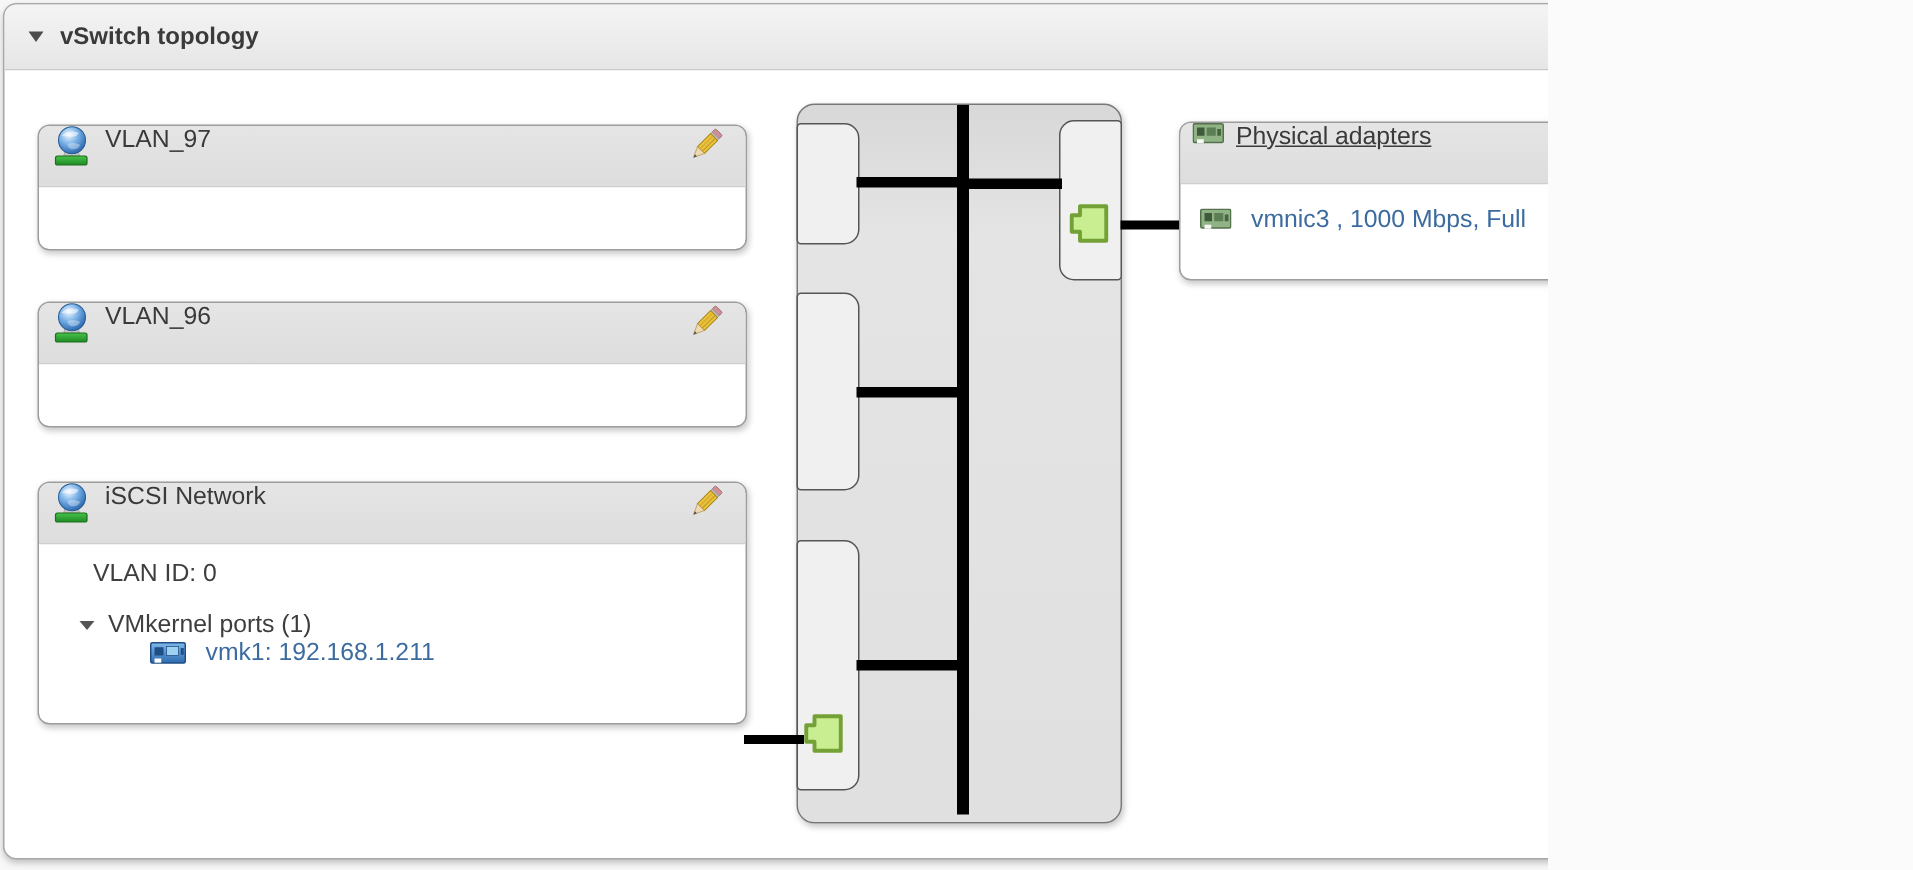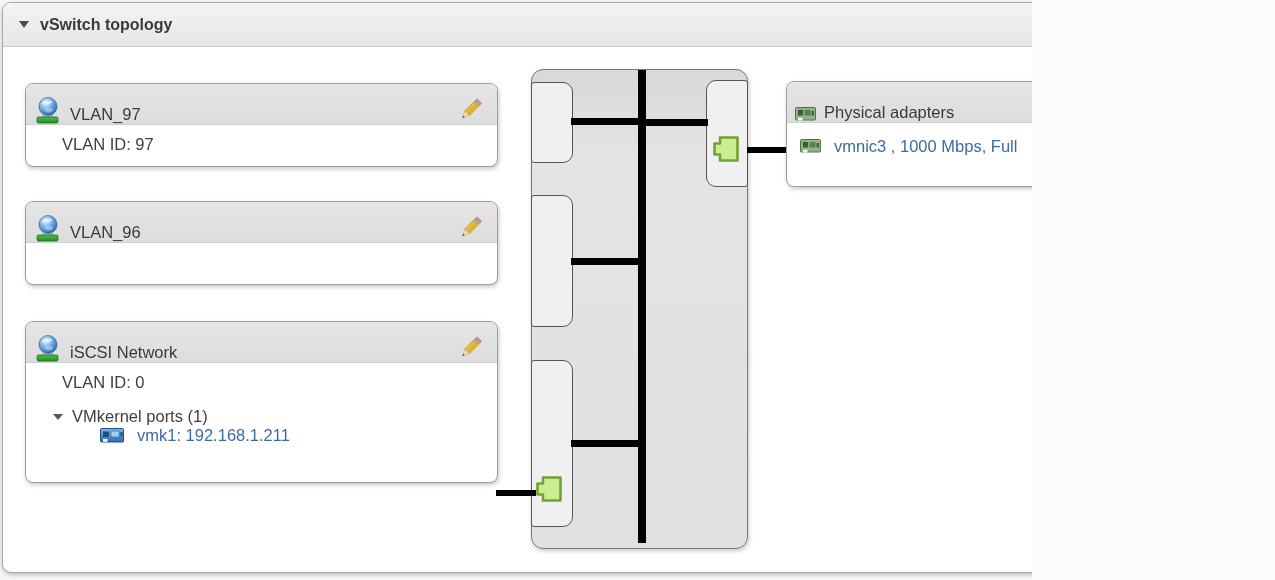--- a/index.html
+++ b/index.html
@@ -11,21 +11,21 @@
          display:flex;align-items:center;padding-left:16px;cursor:pointer;}
   .tri{width:0;height:0;border-left:5px solid transparent;border-right:5px solid transparent;
        border-top:7px solid #4c4c4c;}
   .panel-title{margin-left:11px;font-size:16px;font-weight:bold;color:#3a3a3a;}
 
   
   .box{position:absolute;background:#ffffff;border:1px solid #9d9d9d;border-radius:8px;
        box-shadow:1px 2px 4px rgba(0,0,0,.22);}
   .box-header{height:40px;background:linear-gradient(180deg,#e5e5e5,#dddddd);
        border-bottom:1px solid #cfcfcf;border-radius:7px 7px 0 0;
-       display:flex;align-items:flex-end;padding:0 13px 0 10px;}
+       display:flex;align-items:flex-start;padding:0 13px 0 10px;}
   .box-title{margin-left:10px;font-size:16.5px;color:#3a3a3a;white-space:nowrap;}
   .spacer{flex:1;}
   .pencil{cursor:pointer;}
   .pg-line{font-size:16.5px;color:#3e3e3e;padding-left:36px;margin-top:10px;}
   .vmk-row{display:flex;align-items:center;margin-top:15px;padding-left:27px;}
   .vmk-row .lbl{margin-left:9px;font-size:16.5px;color:#3e3e3e;}
   .vmk-link-row{display:flex;align-items:center;padding-left:74px;}
   .link{color:#3c6c9f;font-size:16.5px;margin-left:13px;cursor:pointer;white-space:nowrap;}
 
   
@@ -114,21 +114,20 @@
       <div class="box-header">
         <svg width="24" height="27" viewBox="0 0 24 27">
             <use href="#globeIcon"></use>
           </svg>
         <span class="box-title">VLAN_97</span>
         <span class="spacer"></span>
         <svg class="pencil" width="26" height="27" viewBox="0 0 26 27">
             <use href="#pencilIcon"></use>
           </svg>
       </div>
-      <div class="pg-line">VLAN ID: 97</div>
     </div>
 
     <div class="box" style="left:22px;top:198px;width:471px;height:82px;">
       <div class="box-header">
         <svg width="24" height="27" viewBox="0 0 24 27">
             <use href="#globeIcon"></use>
           </svg>
         <span class="box-title">VLAN_96</span>
         <span class="spacer"></span>
         <svg class="pencil" width="26" height="27" viewBox="0 0 26 27">
@@ -180,21 +179,21 @@
     </div>
 
     <div class="hline" style="left:493px;top:487px;width:40px;height:6px;"></div>
     <div class="hline" style="left:744px;top:144px;width:40px;height:6px;"></div>
 
     <div class="box" style="left:783px;top:78px;width:465px;height:104px;">
       <div class="box-header" style="padding-left:8px;">
         <svg width="21" height="15" viewBox="0 0 21 15">
             <use href="#nicGreen"></use>
           </svg>
-        <span class="box-title" style="margin-left:8px;">Physical adapters</span>
+        <span class="box-title" style="margin-left:8px;text-decoration:underline;">Physical adapters</span>
       </div>
       <div class="pa-row">
         <svg width="21" height="15" viewBox="0 0 21 15">
             <use href="#nicGreen"></use>
           </svg>
         <span class="link">vmnic3 , 1000 Mbps, Full</span>
       </div>
     </div>
 
   </div>

